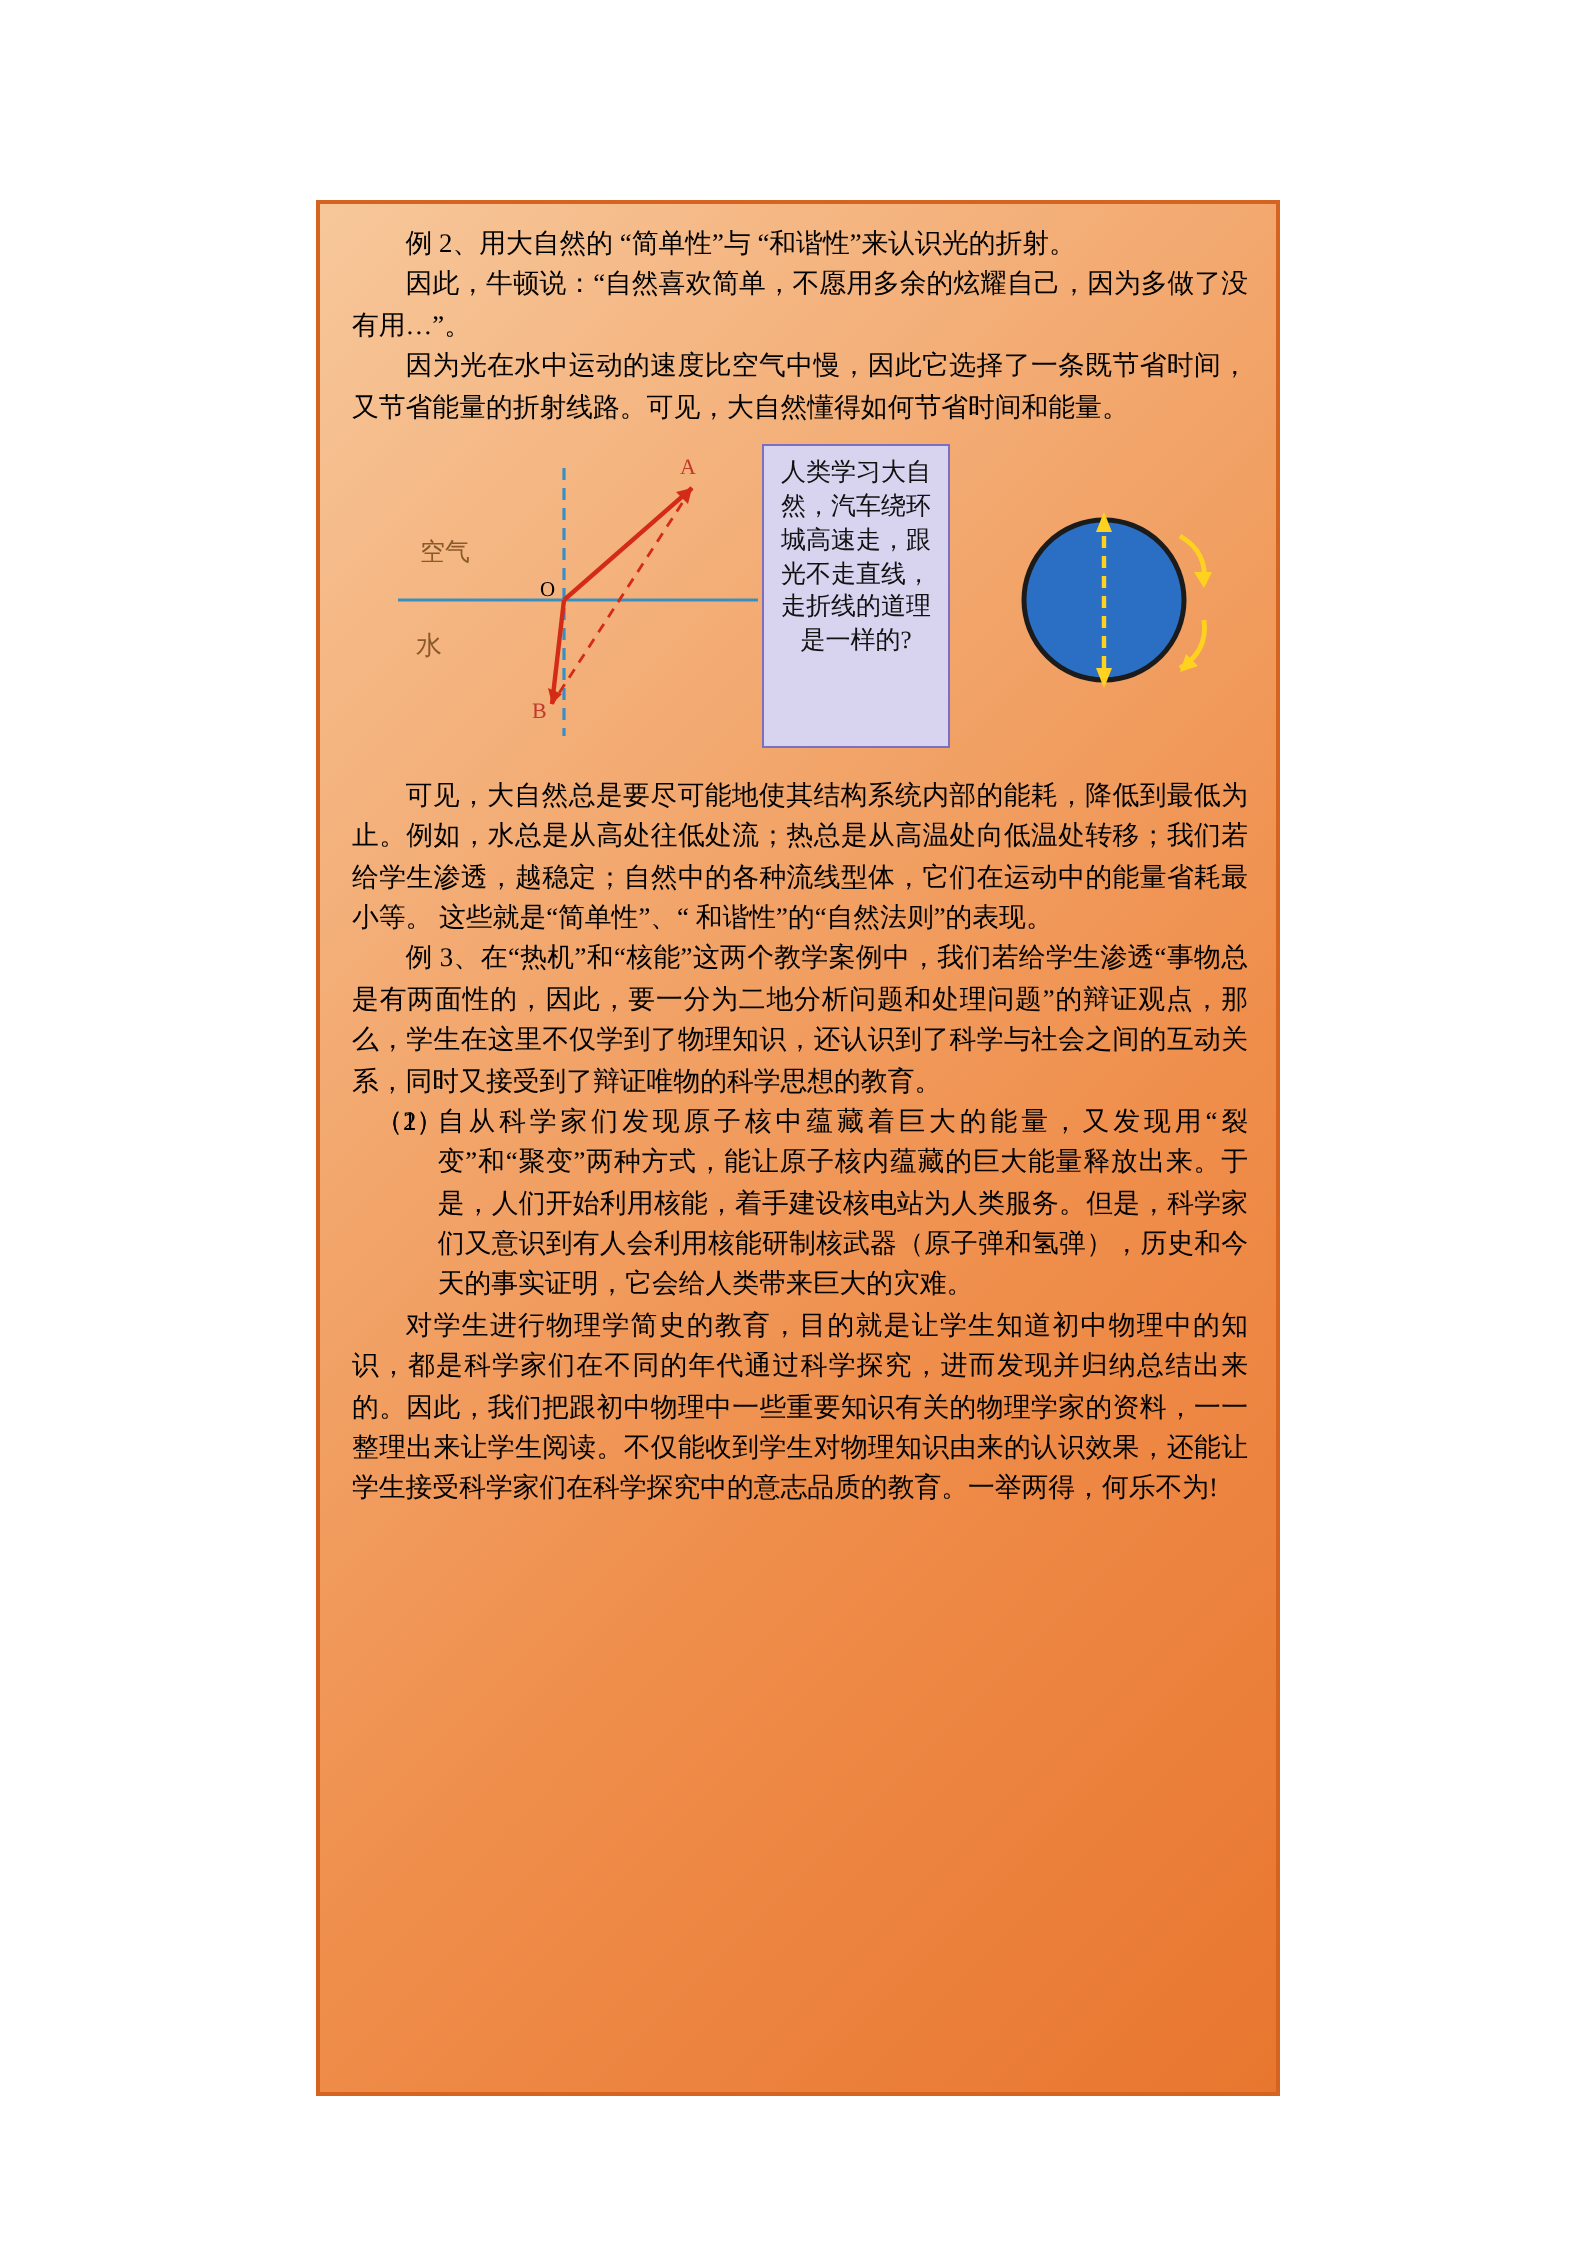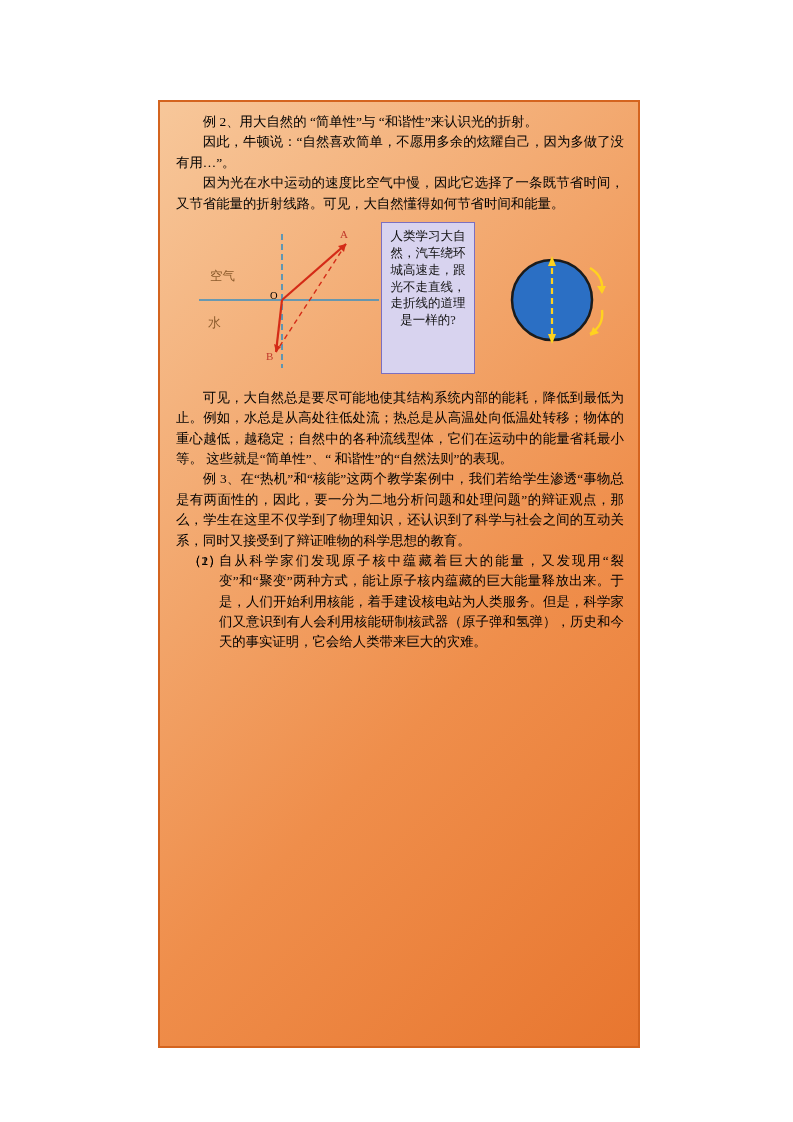--- a/index.html
+++ b/index.html
@@ -168,29 +168,30 @@
             <polygon points="58,10 54,20 62,20" fill="#ffd21f"></polygon>
             <polygon points="58,98 54,88 62,88" fill="#ffd21f"></polygon>
             <path d="M96,22 q14,8 12,24" stroke="#ffd21f" stroke-width="2.4" fill="none"></path>
             <polygon points="108,48 103,40 112,40" fill="#ffd21f"></polygon>
             <path d="M96,88 q14,-8 12,-24" stroke="#ffd21f" stroke-width="2.4" fill="none"></path>
             <polygon points="96,90 99,81 105,87" fill="#ffd21f"></polygon>
           </svg>
         </div>
       </div>
 
-      <p class="t indent2">可见，大自然总是要尽可能地使其结构系统内部的能耗，降低到最低为止。例如，水总是从高处往低处流；热总是从高温处向低温处转移；物体的重心越低，越稳定；自然中的各种流线型体，它们在运动中的能量省耗最小等。 这些就是“简单性”、“ 和谐性”的“自然法则”的表现。</p>
+      <p class="t indent2">可见，大自然总是要尽可能地使其结构系统内部的能耗，降低到最低为止。例如，水总是从高处往低处流；热总是从高温处向低温处转移；我们若给学生渗透，越稳定；自然中的各种流线型体，它们在运动中的能量省耗最小等。 这些就是“简单性”、“ 和谐性”的“自然法则”的表现。</p>
       <p class="t indent2">例 3、在“热机”和“核能”这两个教学案例中，我们若给学生渗透“事物总是有两面性的，因此，要一分为二地分析问题和处理问题”的辩证观点，那么，学生在这里不仅学到了物理知识，还认识到了科学与社会之间的互动关系，同时又接受到了辩证唯物的科学思想的教育。</p>
 
       <ol class="numlist">
         <li>
           <span class="marker">（1）</span>
         </li>
         <li>
           <span class="marker">（2）</span>
           <span>自从科学家们发现原子核中蕴藏着巨大的能量，又发现用“裂变”和“聚变”两种方式，能让原子核内蕴藏的巨大能量释放出来。于是，人们开始利用核能，着手建设核电站为人类服务。但是，科学家们又意识到有人会利用核能研制核武器（原子弹和氢弹），历史和今天的事实证明，它会给人类带来巨大的灾难。</span>
         </li>
       </ol>
 
+      <p class="t indent2">对学生进行物理学简史的教育，目的就是让学生知道初中物理中的知识，都是科学家们在不同的年代通过科学探究，进而发现并归纳总结出来的。因此，我们把跟初中物理中一些重要知识有关的物理学家的资料，一一整理出来让学生阅读。不仅能收到学生对物理知识由来的认识效果，还能让学生接受科学家们在科学探究中的意志品质的教育。一举两得，何乐不为!</p>
 
     </div>
   </div>
 </div>
 
 </body></html>

